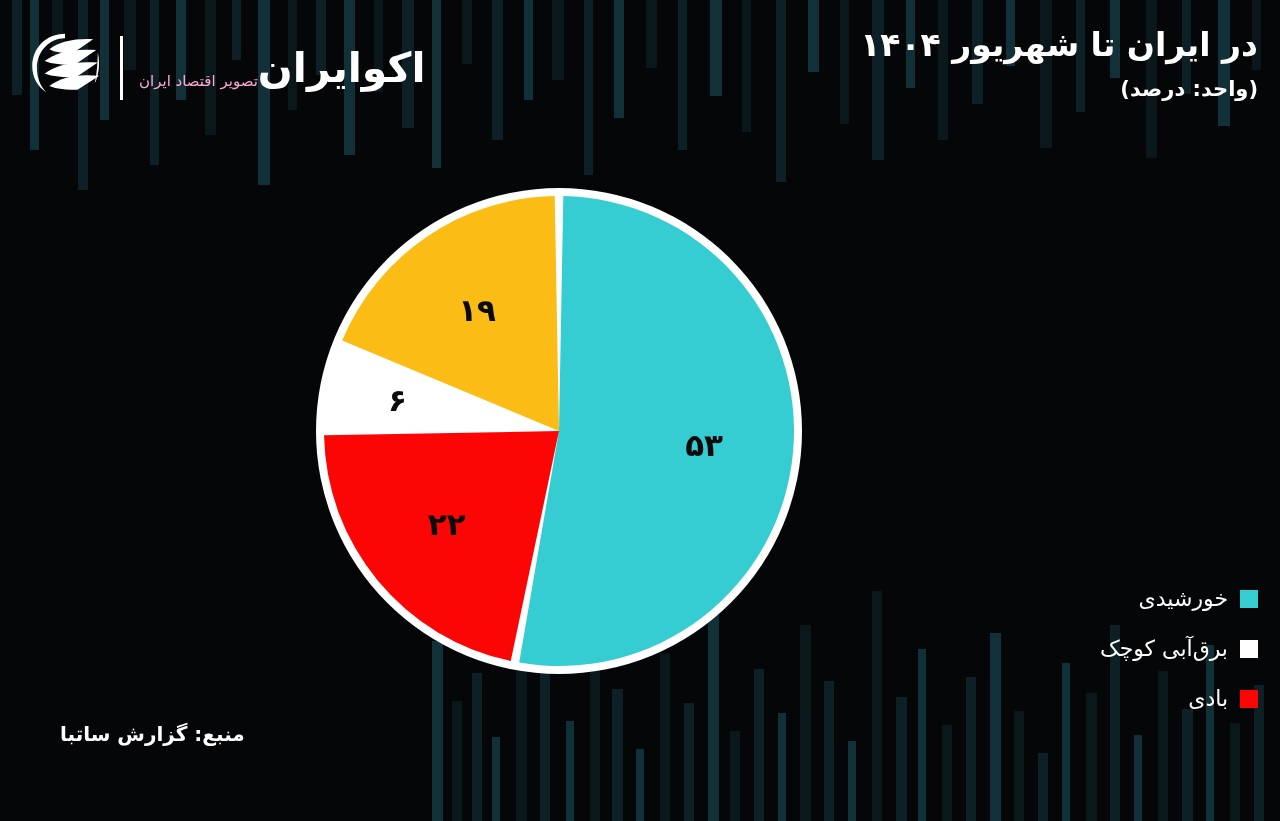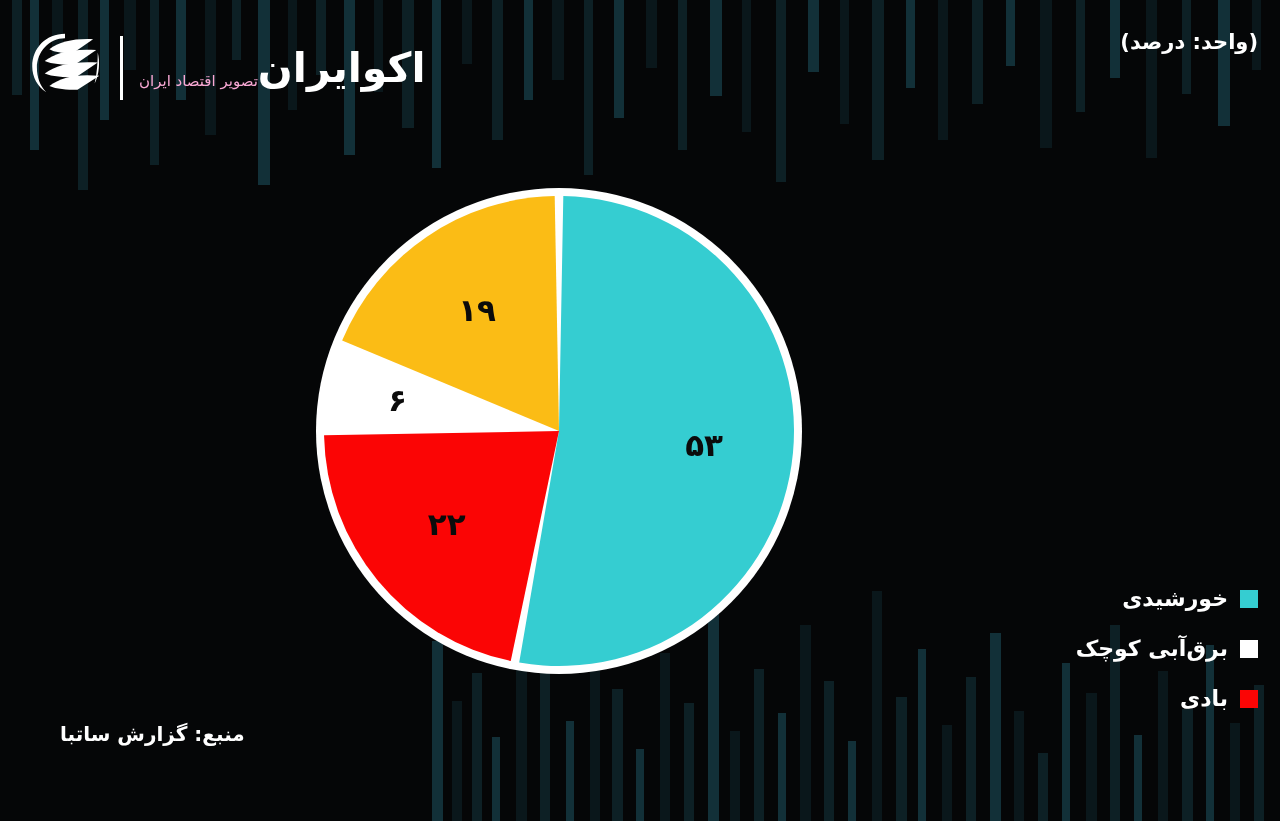--- a/index.html
+++ b/index.html
@@ -137,21 +137,21 @@
     gap: 12px;
   }
   .legend-swatch {
     width: 18px;
     height: 18px;
     flex: 0 0 auto;
   }
   .legend-label {
     color: #ffffff;
     font-size: 22px;
-    font-weight: 700;
+    font-weight: 400;
     white-space: nowrap;
   }
 
   
   #source {
     position: absolute;
     left: 60px;
     top: 722px;
     color: #ffffff;
     font-size: 20px;
@@ -257,20 +257,21 @@
       </g>
     </svg>
     <div id="logo-divider"></div>
     <div id="logo-text">
       <div id="logo-name">اکوایران</div>
       <div id="logo-tagline">تصویر اقتصاد ایران</div>
     </div>
   </div>
 
   <div id="title-block">
+    <div class="title-line">در ایران تا شهریور ۱۴۰۴</div>
     <div id="subtitle">(واحد: درصد)</div>
   </div>
 
   <div id="pie-wrap">
     <svg id="pie-svg" viewBox="0 0 502 502">
       <g id="pie-slices">
           <circle cx="251" cy="251" r="243" fill="#ffffff"></circle>
           <path d="M 251 251 L 255.30635887808415 16.03946017849475 A 235 235 0 1 1 211.20286659547926 482.6056738786483 Z" fill="#35CDD1"></path>
           <path d="M 251 251 L 202.7427037494704 480.99181150334164 A 235 235 0 0 1 16.03946017849475 255.30635887808432 Z" fill="#FB0505"></path>
           <path d="M 251 251 L 16.03946017849475 246.69364112191582 A 235 235 0 0 1 30.953938526659897 168.50920760429665 Z" fill="#FFFFFF"></path>

